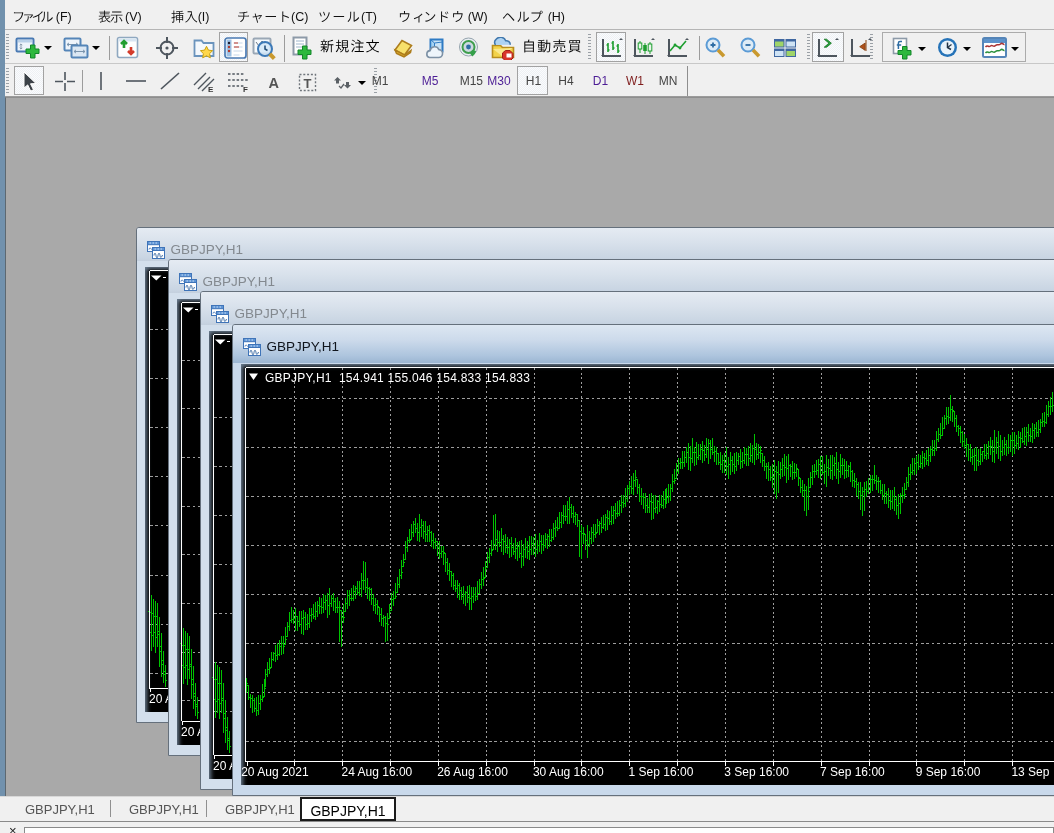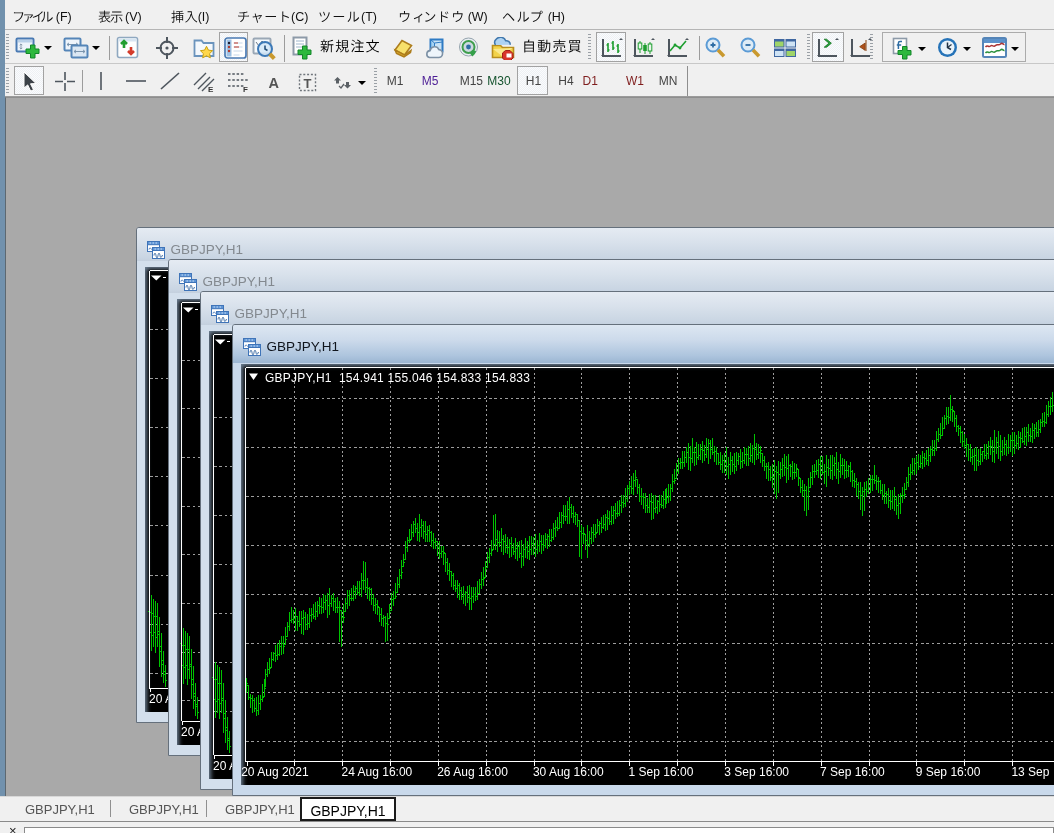--- a/index.html
+++ b/index.html
@@ -84,27 +84,27 @@
       <path transform="translate(15.2,12.3) scale(0.01400,-0.01400)" d="M659 826C659 749 659 675 657 603H534V541H655C646 350 619 183 530 62V68L326 45V131H525V184H326V249H523V546H326V614H543V667H326V746C400 754 470 764 524 776L490 828C387 804 204 786 55 778C62 764 69 742 72 727C132 729 199 734 264 739V667H44V614H264V546H74V249H264V184H71V131H264V39L44 18L54 -42C168 -29 328 -11 483 8C467 -7 450 -22 431 -35C447 -46 471 -68 481 -83C661 50 707 273 719 541H871C860 167 848 33 824 3C815 -10 805 -13 788 -13C769 -13 724 -12 673 -8C684 -26 691 -54 693 -73C740 -75 787 -76 815 -73C844 -70 864 -62 881 -37C914 5 925 144 936 568C936 577 936 603 936 603H722C724 675 724 749 724 826ZM130 375H264V297H130ZM326 375H465V297H326ZM130 499H264V422H130ZM326 499H465V422H326Z"></path>
       <path transform="translate(30.4,12.3) scale(0.01400,-0.01400)" d="M95 421V233H159V359H839V233H906V421ZM579 306V35C579 -39 602 -58 688 -58C706 -58 819 -58 838 -58C914 -58 933 -26 941 109C922 114 894 124 880 136C876 20 870 3 832 3C808 3 713 3 694 3C653 3 646 8 646 35V306ZM332 305C317 128 274 28 46 -22C60 -35 78 -62 85 -79C330 -18 384 100 401 305ZM463 838V736H66V674H463V567H159V507H847V567H532V674H936V736H532V838Z"></path>
       <path transform="translate(45.6,12.3) scale(0.01400,-0.01400)" d="M644 737H825V627H644ZM410 737H586V627H410ZM181 737H351V627H181ZM118 791V573H890V791ZM245 338H763V259H245ZM245 212H763V131H245ZM245 463H763V384H245ZM178 512V82H832V512ZM589 31C703 -4 816 -48 884 -80L953 -43C878 -9 754 35 641 68ZM351 70C277 30 156 -8 53 -30C68 -42 92 -68 102 -81C203 -53 330 -7 412 42Z"></path>
     </svg></div>
 <div style="position:absolute;left:6px;top:68px;width:3px;height:26px;background:repeating-linear-gradient(180deg,#9aa0a6 0,#9aa0a6 1px,transparent 1px,transparent 3px)"></div>
 <div style="position:absolute;left:14px;top:66px;width:30px;height:29px;border:1px solid #a2a2a2;background:conic-gradient(#fafbfd 25%,#eef1f4 0 50%,#fafbfd 0 75%,#eef1f4 0) 0 0/2px 2px"></div>
 <div style="position:absolute;left:82px;top:70px;width:1px;height:22px;background:#9c9c9c"></div>
 <div style="position:absolute;left:374px;top:68px;width:3px;height:26px;background:repeating-linear-gradient(180deg,#9aa0a6 0,#9aa0a6 1px,transparent 1px,transparent 3px)"></div>
 <div style="position:absolute;left:517px;top:66px;width:31px;height:29px;border:1px solid #a2a2a2;background:conic-gradient(#fafbfd 25%,#eef1f4 0 50%,#fafbfd 0 75%,#eef1f4 0) 0 0/2px 2px"></div>
 <div style="position:absolute;left:687px;top:66px;width:1px;height:30px;background:#8e8e8e"></div>
-<div style="position:absolute;left:377px;top:74px;width:36px;text-align:center;font:12px 'Liberation Sans',sans-serif;color:#444">M1</div>
+<div style="position:absolute;left:362px;top:74px;width:36px;text-align:center;font:12px 'Liberation Sans',sans-serif;color:#444">M1</div>
 <div style="position:absolute;left:412px;top:74px;width:36px;text-align:center;font:12px 'Liberation Sans',sans-serif;color:#4c1d95">M5</div>
 <div style="position:absolute;left:447px;top:74px;width:36px;text-align:right;font:12px 'Liberation Sans',sans-serif;color:#444">M15</div>
-<div style="position:absolute;left:481px;top:74px;width:36px;text-align:center;font:12px 'Liberation Sans',sans-serif;color:#14532d">M30</div>
+<div style="position:absolute;left:481px;top:74px;width:36px;text-align:center;font:12px 'Liberation Sans',sans-serif;color:#4c1d95">M30</div>
 <div style="position:absolute;left:515.5px;top:74px;width:36px;text-align:center;font:12px 'Liberation Sans',sans-serif;color:#444">H1</div>
 <div style="position:absolute;left:548px;top:74px;width:36px;text-align:center;font:12px 'Liberation Sans',sans-serif;color:#444">H4</div>
-<div style="position:absolute;left:582.5px;top:74px;width:36px;font:12px 'Liberation Sans',sans-serif;color:#7f1d1d">D1</div>
+<div style="position:absolute;left:582.5px;top:74px;width:36px;text-align:center;font:12px 'Liberation Sans',sans-serif;color:#4c1d95">D1</div>
 <div style="position:absolute;left:617px;top:74px;width:36px;text-align:center;font:12px 'Liberation Sans',sans-serif;color:#7f1d1d">W1</div>
 <div style="position:absolute;left:650px;top:74px;width:36px;text-align:center;font:12px 'Liberation Sans',sans-serif;color:#444">MN</div>
 <svg style="position:absolute;left:15px;top:36px" width="26" height="25" viewBox="0 0 26 25">
     <rect x="1.5" y="2.5" width="17" height="13" rx="1" fill="#eef4fb" stroke="#4a7ab3" stroke-width="2"></rect>
     <rect x="3" y="4" width="14" height="2.5" fill="#b9d0e8"></rect>
     <path d="M6 8v5M4.7 9.2 6 7.9l1.3 1.3M4.7 11.8 6 13.1l1.3-1.3" stroke="#8899aa" fill="none"></path>
     <path d="M15.5 9h4.5v4h4v4.5h-4V22h-4.5v-4.5H11V13h4.5z" fill="#2db83d" stroke="#13862a"></path>
   </svg>
 <div style="position:absolute;left:44px;top:46px;width:0;height:0;border-left:4px solid transparent;border-right:4px solid transparent;border-top:4.5px solid #000"></div>
 <svg style="position:absolute;left:63px;top:36px" width="27" height="25" viewBox="0 0 27 25">

